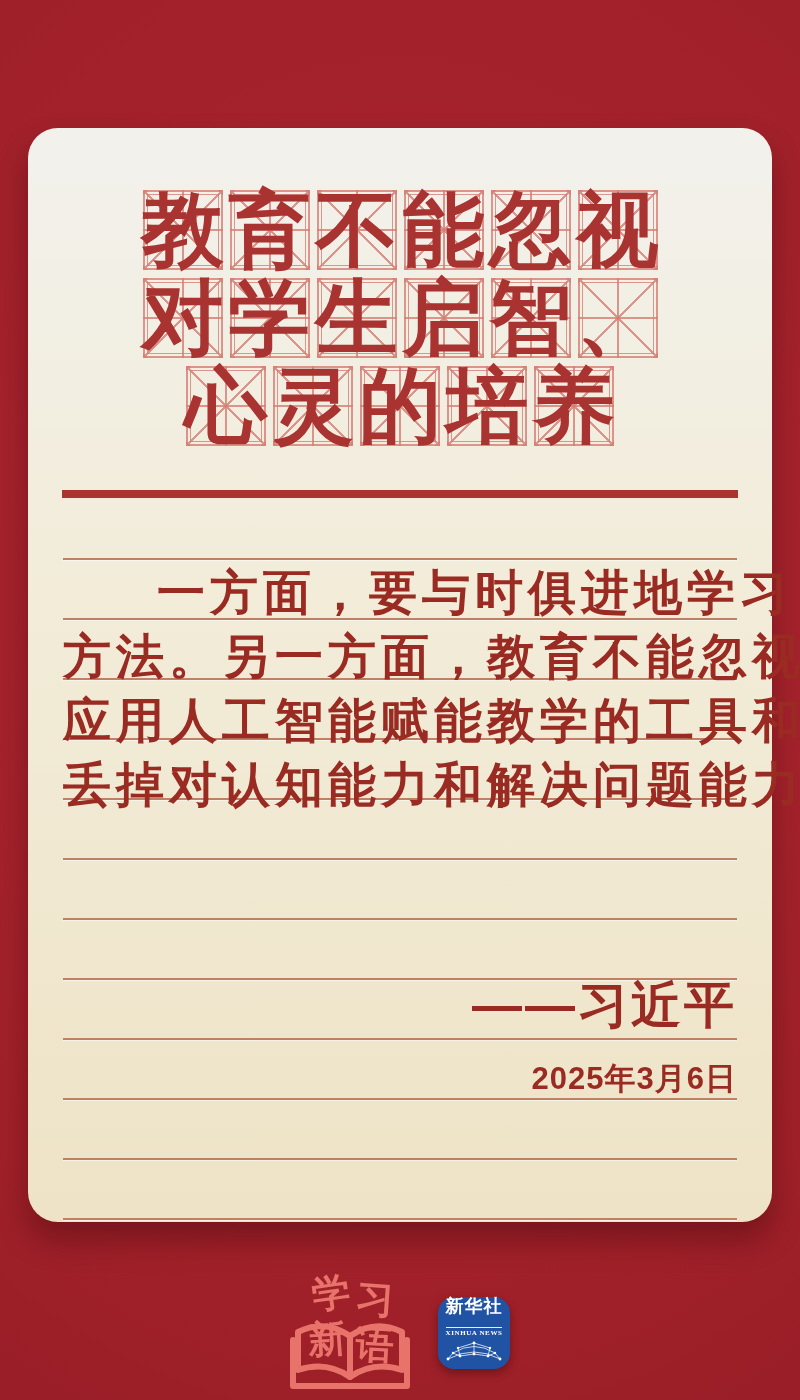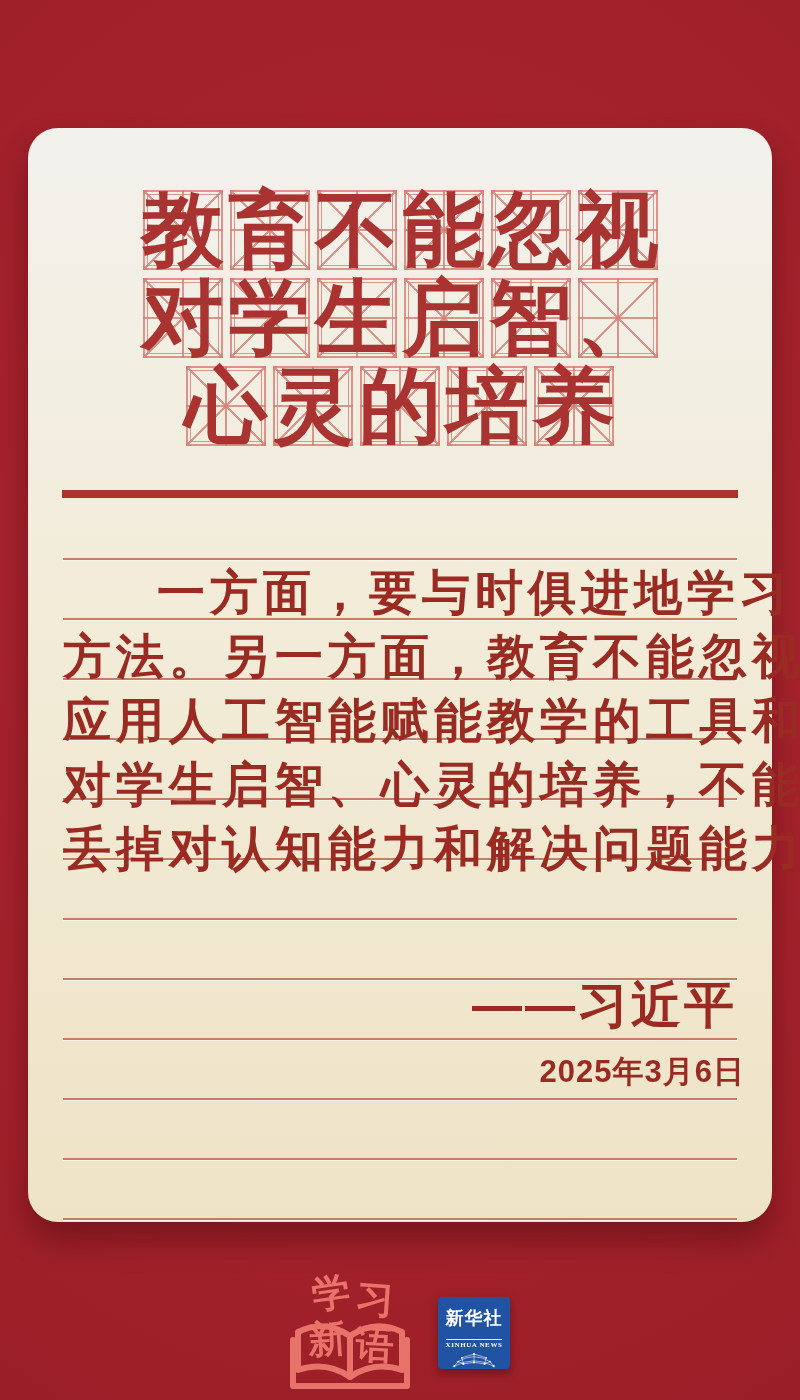--- a/index.html
+++ b/index.html
@@ -45,37 +45,37 @@
   .divider{position:absolute;left:34px;width:676px;top:362px;height:8px;background:#ab352e;}
   .rule{position:absolute;left:35px;width:674px;height:2px;background:var(--rule-line);box-shadow:0 1px 0 rgba(255,255,255,.5);}
   
   .quote-block{position:absolute;left:35px;width:674px;top:430px;color:var(--body-red);font-weight:700;}
   .q-line{height:64px;display:flex;align-items:flex-end;padding-bottom:5px;box-sizing:border-box;
           font-size:48px;line-height:1;letter-spacing:5px;white-space:nowrap;}
   .q-line.indent{padding-left:94px;}
   .attribution{position:absolute;right:35px;top:850px;height:60px;display:flex;align-items:flex-end;
                padding-bottom:8px;box-sizing:border-box;font-size:50px;line-height:1;font-weight:700;
                color:var(--body-red);letter-spacing:3px;white-space:nowrap;}
-  .date{position:absolute;right:27px;top:910px;height:60px;display:flex;align-items:flex-end;
-        padding-bottom:11px;box-sizing:border-box;font-size:31px;line-height:1;font-weight:700;
+  .date{position:absolute;right:35px;top:910px;height:60px;display:flex;align-items:flex-end;
+        padding-bottom:4px;box-sizing:border-box;font-size:31px;line-height:1;font-weight:700;
         color:var(--body-red);letter-spacing:1px;white-space:nowrap;}
   .occasion{position:absolute;left:26px;right:26px;top:970px;height:60px;display:flex;align-items:flex-end;justify-content:center;
             padding-bottom:13px;box-sizing:border-box;font-size:29px;line-height:1;font-weight:700;
             color:var(--body-red);letter-spacing:0;white-space:nowrap;}
   
   .footer{position:absolute;left:0;right:0;top:1274px;display:flex;justify-content:center;align-items:center;gap:28px;}
   .brand{position:relative;width:120px;height:118px;color:var(--coral);}
   .brand svg{position:absolute;left:0;bottom:0;}
   .brand .bc{position:absolute;font-weight:700;font-size:38px;line-height:1;z-index:1;}
   .brand .bc:nth-of-type(1){left:22px;top:0;transform:rotate(-8deg);}
   .brand .bc:nth-of-type(2){left:66px;top:6px;transform:rotate(4deg);}
   .brand .bc:nth-of-type(3){left:18px;top:46px;transform:rotate(-4deg);}
   .brand .bc:nth-of-type(4){left:66px;top:52px;transform:rotate(3deg);}
-  .xinhua{width:72px;height:72px;border-radius:4px;background:var(--blue);
-          display:flex;flex-direction:column;align-items:center;padding-top:12px;box-sizing:border-box;color:#fff;
+  .xinhua{width:72px;height:72px;border-radius:16px;background:var(--blue);
+          display:flex;flex-direction:column;align-items:center;padding-top:0;box-sizing:border-box;color:#fff;
           box-shadow:0 4px 10px rgba(40,4,8,.4);}
   .xh-cn{font-size:18px;font-weight:700;letter-spacing:1px;line-height:1.1;}
   .xh-en{font-size:7px;font-family:"Liberation Serif","DejaVu Serif",serif;font-weight:700;letter-spacing:.6px;
          margin-top:10px;border-top:1px solid rgba(255,255,255,.9);padding-top:2px;line-height:1;}
   .xh-net{margin-top:2px;}
 </style>
 </head>
 <body>
 
 <div class="stage">
@@ -156,21 +156,20 @@
         <div class="rule" style="top: 910px;"></div>
         <div class="rule" style="top: 970px;"></div>
         <div class="rule" style="top: 1030px;"></div>
         <div class="rule" style="top: 1090px;"></div>
       </div>
 
     <div class="quote-block">
         <div class="q-line indent">一方面，要与时俱进地学习</div>
         <div class="q-line">方法。另一方面，教育不能忽视</div>
         <div class="q-line">应用人工智能赋能教学的工具和</div>
-        <div class="q-line">对学生启智、心灵的培养，不能</div>
         <div class="q-line">丢掉对认知能力和解决问题能力</div>
       </div>
 
     <div class="attribution">——习近平</div>
     <div class="date">2025年3月6日</div>
   </div>
 
   <div class="footer">
 
     <div class="brand" title="">

